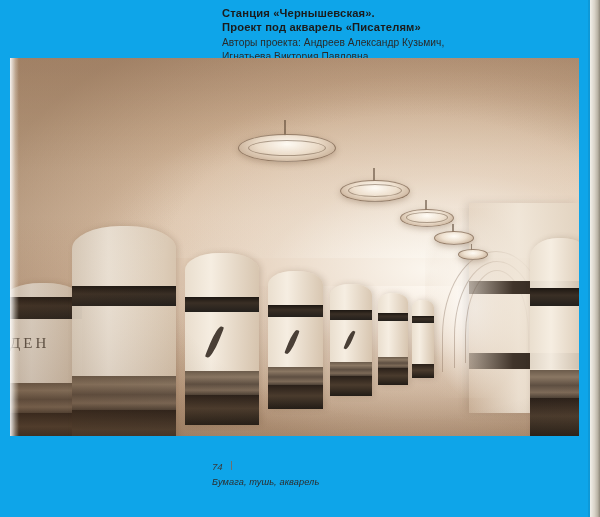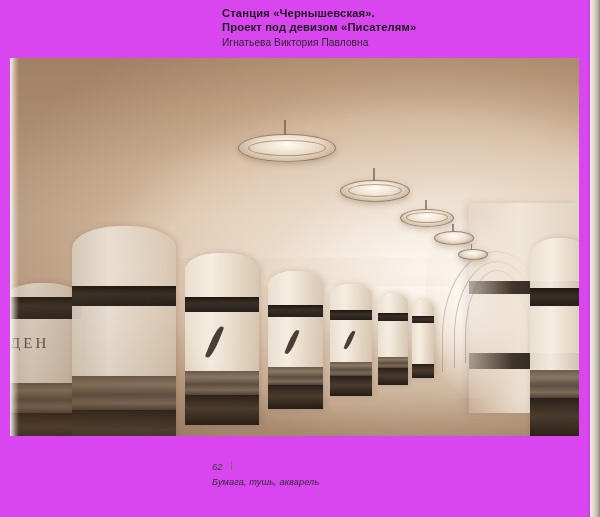--- a/index.html
+++ b/index.html
@@ -10,21 +10,21 @@
     width: 600px;
     height: 517px;
     background: #ffffff;
     font-family: "Liberation Sans", sans-serif;
     overflow: hidden;
   }
   .page {
     position: relative;
     width: 600px;
     height: 517px;
-    background: #d946ef;
+    background: #0ea5e9;
     overflow: hidden;
   }
 
   
   .page-edge {
     position: absolute;
     top: 0;
     right: 0;
     width: 10px;
     height: 517px;
@@ -263,22 +263,23 @@
     letter-spacing: 0.1px;
   }
 </style>
 </head>
 <body>
 
 <div class="page">
 
   <div class="header">
     <div class="title-line">Станция «Чернышевская».</div>
-    <div class="title-line">Проект под девизом «Писателям»</div>
+    <div class="title-line">Проект под акварель «Писателям»</div>
     <div class="sub-block">
+      <div class="sub-line">Авторы проекта: Андреев Александр Кузьмич,</div>
       <div class="sub-line">Игнатьева Виктория Павловна</div>
     </div>
   </div>
 
   <div class="plate">
     <div class="plate-inner"></div>
     <div class="vault"></div>
     <div class="floor"></div>
 
     <div class="tunnel"></div>
@@ -369,21 +370,21 @@
       <div class="stem" style="left:13px; top:0; width:1px; height:6px;"></div>
       <div class="bowl" style="left:0; top:5px; width:28px; height:9px;"></div>
     </div>
 
     <div class="vignette"></div>
     <div class="plate-tear"></div>
   </div>
 
   <div class="caption">
     <div class="caption-row">
-      <span class="cap-num">62</span>
+      <span class="cap-num">74</span>
       <span class="cap-rule"></span>
     </div>
     <div class="cap-line">Бумага, тушь, акварель</div>
   </div>
 
   <div class="page-edge-line"></div>
   <div class="page-edge"></div>
 </div>
 
 </body></html>

